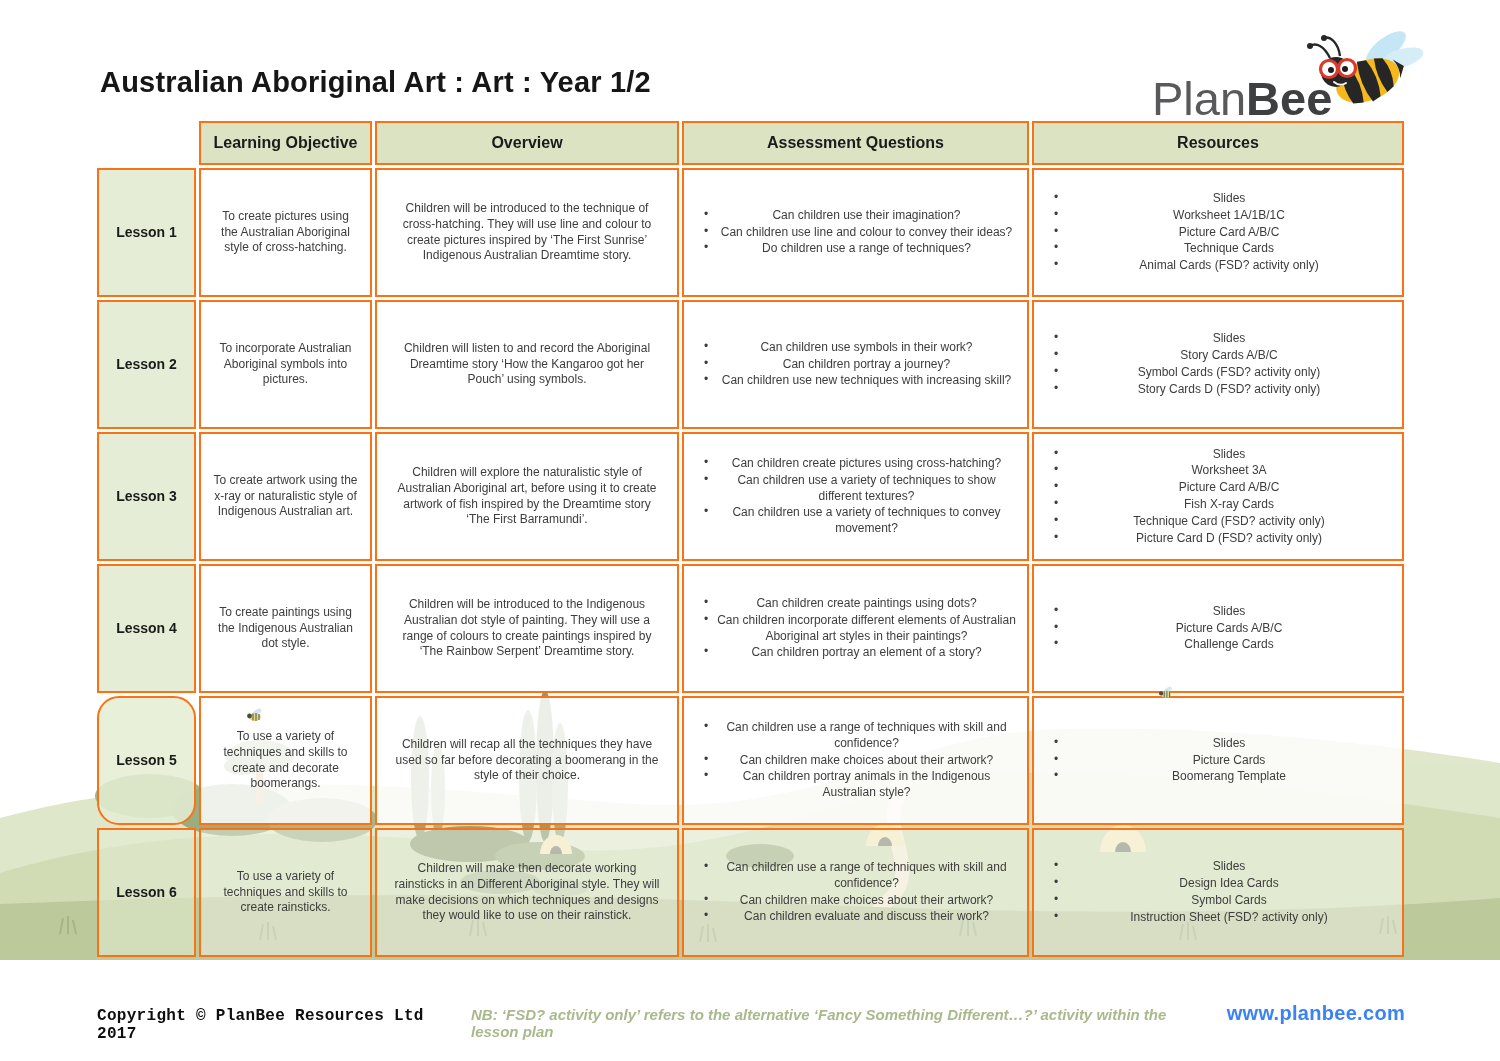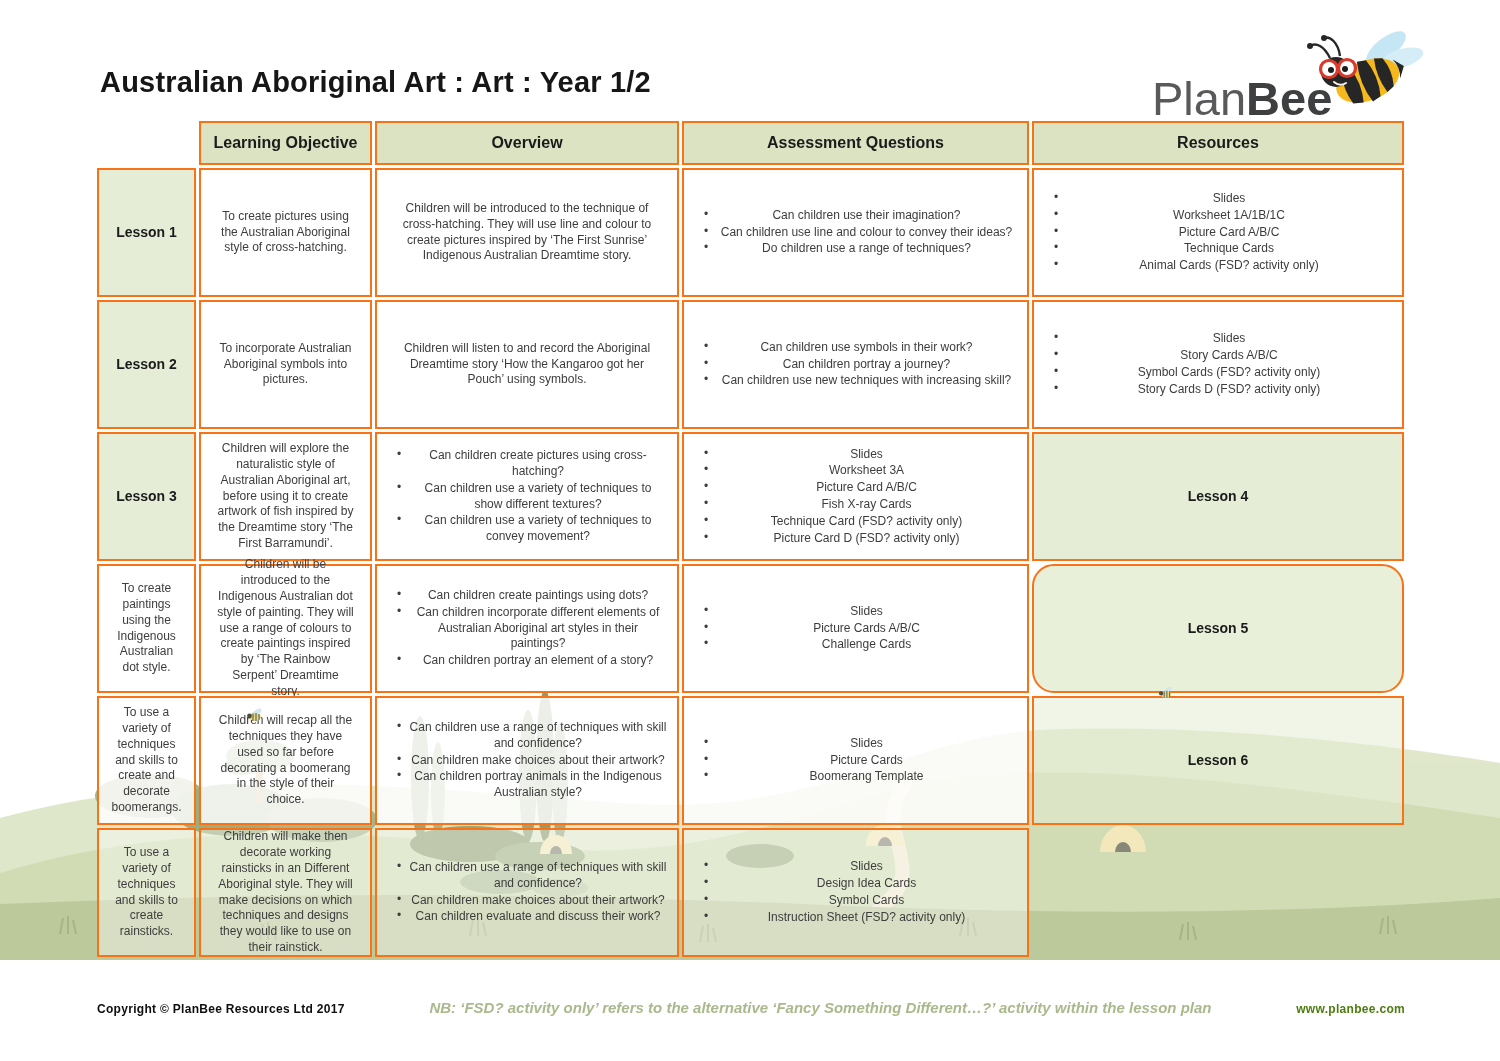--- a/index.html
+++ b/index.html
@@ -36,23 +36,23 @@
 
   
   .r5 { background:rgba(255,255,255,0.84); }
   .r5.lesson { background:rgba(228,237,212,0.86);border-radius:22px; }
   .r6 { background:rgba(255,255,255,0.40); }
   .r6.lesson { background:rgba(228,237,212,0.55); }
 
   
   .footer { position:absolute; left:97px; right:95px; top:961px; z-index:1;
             display:flex; align-items:baseline; justify-content:space-between; }
-  .copyright { font-weight:700; font-size:12px; color:#0e0e0e; letter-spacing:0.3px; }
+  .copyright { font-weight:700; font-size:16px; color:#0e0e0e; letter-spacing:0.3px;font-family:Liberation Mono, monospace; }
   .note { font-style:italic; font-weight:700; font-size:15px; color:#a9b98c; padding:0 20px; }
-  .website { font-weight:700; font-size:12px; color:#4d7c0f; letter-spacing:0.3px;margin-top:41px; }
+  .website { font-weight:700; font-size:20px; color:#3b82f6; letter-spacing:0.3px;margin-top:41px; }
 
   .mini-bee { position:absolute; z-index:2; }
 </style>
 </head>
 <body>
 
 <div class="page">
 
   <svg class="landscape" viewBox="0 0 1500 292" preserveAspectRatio="none" aria-hidden="true">
     <g opacity="0.82">
@@ -191,20 +191,23 @@
           <li>Slides</li>
           <li>Story Cards A/B/C</li>
           <li>Symbol Cards (FSD? activity only)</li>
           <li>Story Cards D (FSD? activity only)</li>
         </ul>
       </div>
 
     <div class="cell lesson r3">
         <span>Lesson 3</span>
       </div>
+    <div class="cell objective r3">
+        <div>To create artwork using the x-ray or naturalistic style of Indigenous Australian art.</div>
+      </div>
     <div class="cell overview r3">
         <div>Children will explore the naturalistic style of Australian Aboriginal art, before using it to create artwork of fish inspired by the Dreamtime story ‘The First Barramundi’.</div>
       </div>
     <div class="cell questions r3">
         <ul>
           <li>Can children create pictures using cross-hatching?</li>
           <li>Can children use a variety of techniques to show different textures?</li>
           <li>Can children use a variety of techniques to convey movement?</li>
         </ul>
       </div>

